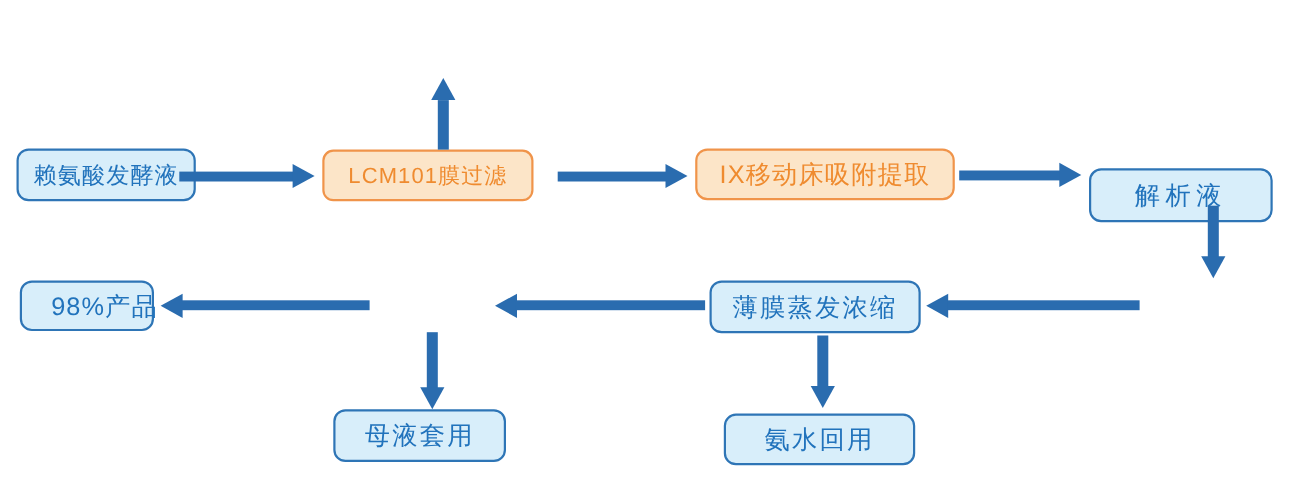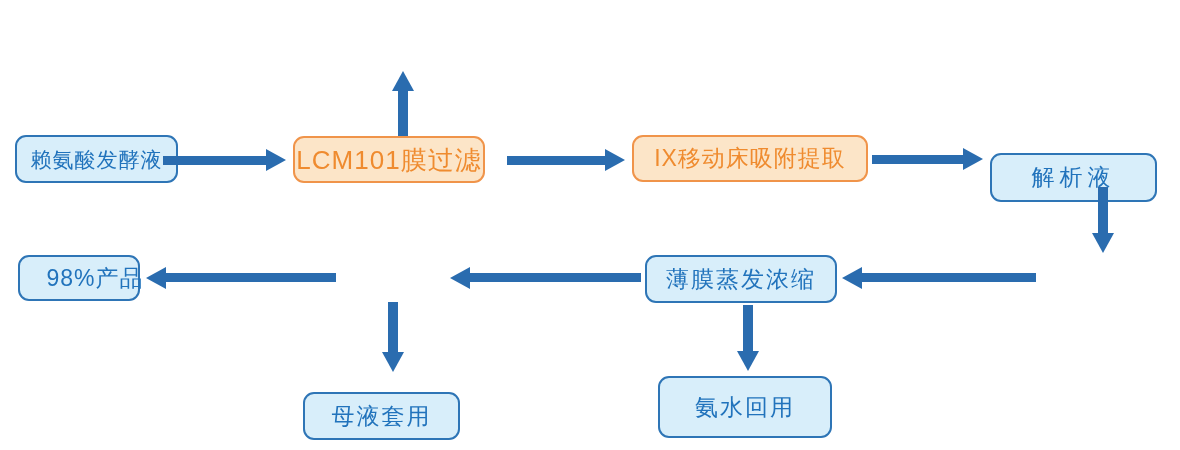--- a/index.html
+++ b/index.html
@@ -73,35 +73,35 @@
   }
 </style>
 </head>
 <body>
 
 <div class="canvas">
 
 
   <div class="node blue" style="left:15px; top:135px; width:163px; height:48px; font-size:21px; letter-spacing:1px;">赖氨酸发酵液</div>
 
-  <div class="node orange" style="left:293px; top:136px; width:192px; height:47px; font-size:26px; letter-spacing:1px;">LCM101膜过滤</div>
+  <div class="node orange" style="left:293px; top:136px; width:192px; height:47px; font-size:20px; letter-spacing:1px;border-radius:10px;">LCM101膜过滤</div>
 
   <div class="node orange" style="left:632px; top:135px; width:236px; height:47px; font-size:23px; letter-spacing:1px;">IX移动床吸附提取</div>
 
   <div class="node blue" style="left:990px; top:133px; width:167px; height:49px; letter-spacing:5px;margin-top:20px;">解析液</div>
 
   <div class="node blue" style="left:18px; top:255px; width:122px; height:46px; letter-spacing:1px;padding-left:32px;">98%产品</div>
 
 
   <div class="node blue" style="left:645px; top:255px; width:192px; height:48px; letter-spacing:2px;">薄膜蒸发浓缩</div>
 
 
-  <div class="node blue" style="left:303px; top:392px; width:157px; height:48px;">母液套用</div>
+  <div class="node blue" style="left:303px; top:372px; width:157px; height:48px;">母液套用</div>
 
-  <div class="node blue" style="left:658px; top:376px; width:174px; height:62px;text-align:right;">氨水回用</div>
+  <div class="node blue" style="left:658px; top:376px; width:174px; height:47px;text-align:right;">氨水回用</div>
 
   <div class="shaft" style="left:163px; top:156px; width:104px; height:9px;"></div>
   <div class="head right" style="left:266px; top:149px;"></div>
 
   <div class="shaft" style="left:398px; top:91px; width:10px; height:45px;"></div>
   <div class="head up" style="left:392px; top:71px;"></div>
 
   <div class="shaft" style="left:507px; top:156px; width:99px; height:9px;"></div>
   <div class="head right" style="left:605px; top:149px;"></div>
 

